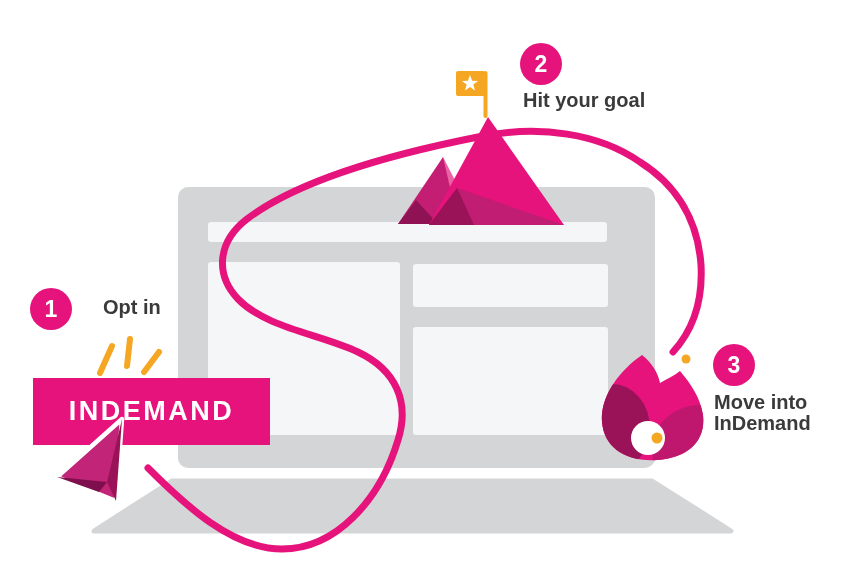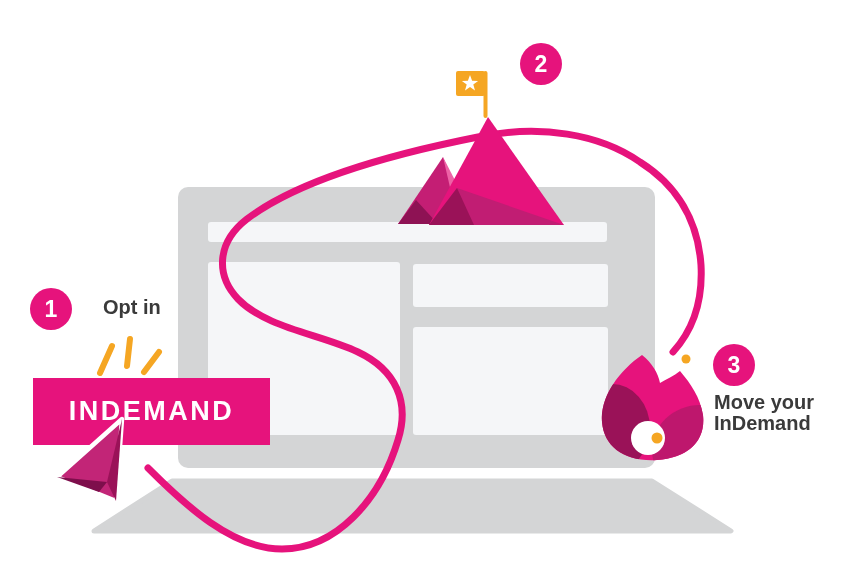--- a/index.html
+++ b/index.html
@@ -128,20 +128,21 @@
   <svg class="cursor-svg" width="90" height="100" viewBox="0 0 90 100">
     <polygon points="77,11 12,69 71,93" fill="#C22577" stroke="#FFFFFF" stroke-width="4.5" stroke-linejoin="round"></polygon>
     <polygon points="77,11 62,74 71,93" fill="#9A1258"></polygon>
     <polygon points="12,69 62,74 54,84" fill="#7E0E4C"></polygon>
   </svg>
 
   <div class="badge" style="left:30px;top:288px;">1</div>
   <div class="step-label" style="left:79px;top:297px;margin-left:24px;">Opt in</div>
 
   <div class="badge" style="left:520px;top:43px;">2</div>
+  <div class="step-label" style="left:523px;top:90px;">Hit your goal</div>
 
   <div class="badge" style="left:713px;top:344px;">3</div>
   <div class="step-label" style="left:714px;top:392px;">
-    <span style="display:block;">Move your</span>
+    <span style="display:block;">Move into</span>
     <span style="display:block;">InDemand</span>
   </div>
 
 </div>
 
 </body></html>

